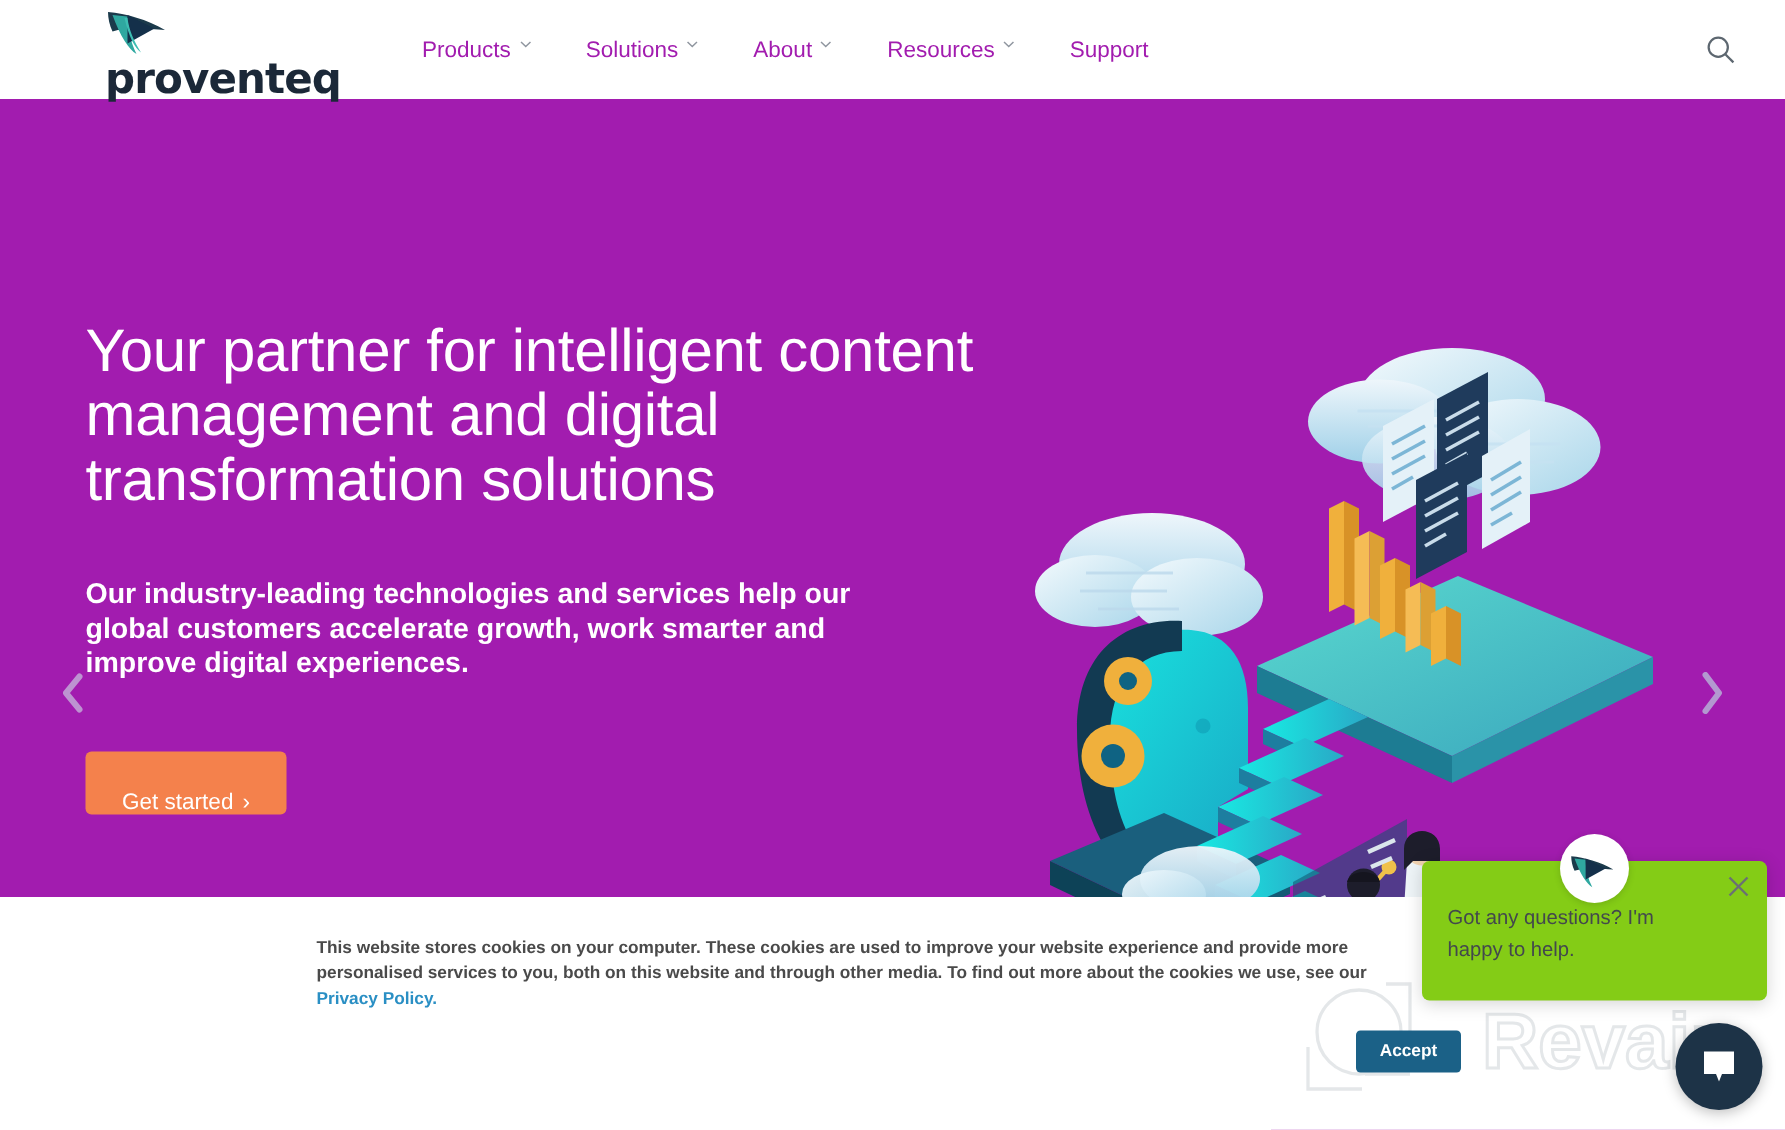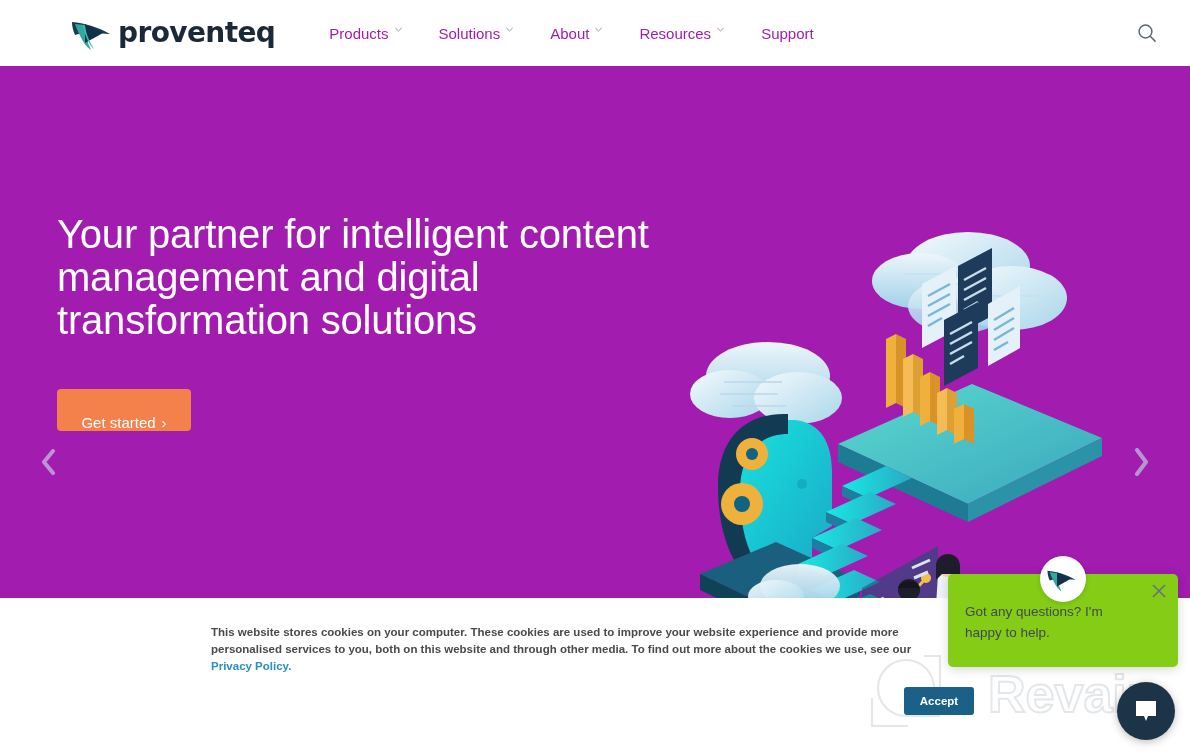--- a/index.html
+++ b/index.html
@@ -10,21 +10,21 @@
     background: #ffffff;
   }
   .page { position: relative; width: 1190px; height: 753px; overflow: hidden; }
 
   
   .header {
     position: absolute; top: 0; left: 0; width: 1190px; height: 66px;
     background: #ffffff; display: flex; align-items: center;
     z-index: 40;
   }
-  .logo-wrap { display: flex; align-items: center; margin-left: 70px; }
+  .logo-wrap { display: flex; margin-left: 70px; flex-direction: column; }
   .logo-mark { width: 46px; height: 40px; flex: 0 0 auto; margin-right: 2px; }
   .logo-text {
     font-size: 28px; font-weight: bold; color: #1b2838;
     letter-spacing: -0.6px; line-height: 1;
     font-family: "DejaVu Sans", sans-serif;
   }
   .nav { display: flex; align-items: center; margin-left: 36px; }
   .nav-item {
     display: flex; align-items: flex-start; gap: 5px;
     font-size: 15px; color: #a21caf; padding: 0 18px; cursor: pointer;
@@ -327,20 +327,21 @@
         <rect x="251" y="432" width="7" height="30" fill="#f0c14a"></rect>
         <rect x="259" y="432" width="7" height="30" fill="#f0c14a"></rect>
         <path d="M248 388 L268 388 L271 436 L245 436 Z" fill="#eef4f7"></path>
         <circle cx="258" cy="380" r="11" fill="#f0d2b0"></circle>
         <path d="M246 380 C246 364 270 364 270 380 L270 394 L264 388 L252 388 L246 394 Z" fill="#1d1d2b"></path>
       </g>
     </svg>
 
     <div class="hero-copy">
       <h1 class="hero-title">Your partner for intelligent content management and digital transformation solutions</h1>
+      <p class="hero-sub">Our industry-leading technologies and services help our global customers accelerate growth, work smarter and improve digital experiences.</p>
       <button class="get-started">
         <span>Get started</span>
         <span>›</span>
       </button>
     </div>
 
     <svg class="arrow-prev" viewBox="0 0 18 28">
       <path d="M13 3 L4 14 L13 25" stroke="#cfdde6" stroke-width="4" fill="none" stroke-linecap="round" stroke-linejoin="round"></path>
     </svg>
     <svg class="arrow-next" viewBox="0 0 22 32">

